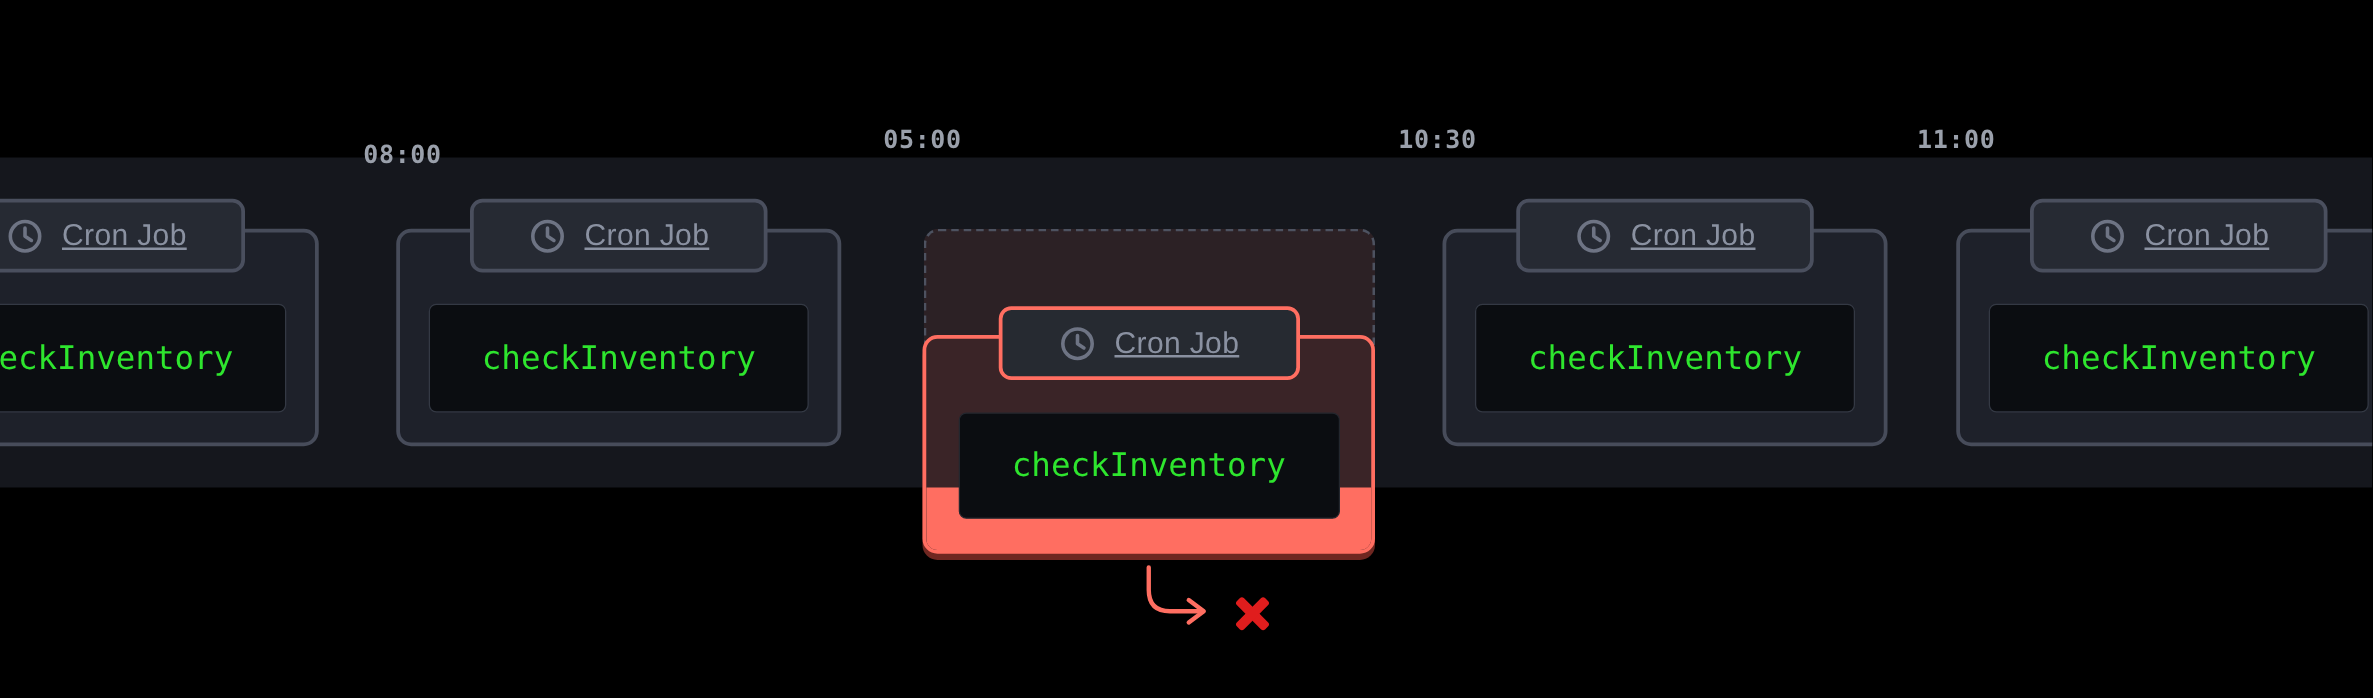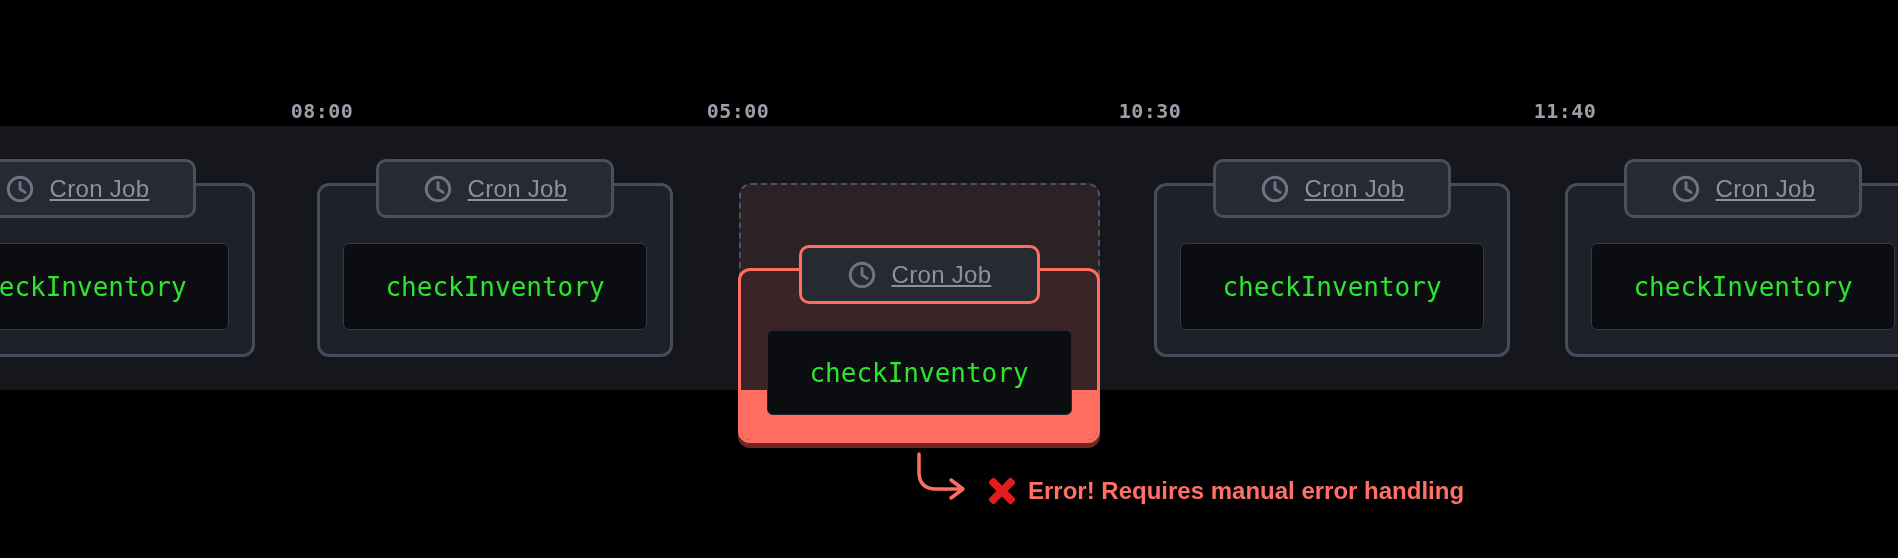--- a/index.html
+++ b/index.html
@@ -103,24 +103,24 @@
   }
 </style>
 </head>
 <body>
 
 <div class="stage">
 
   <div class="band"></div>
 
   <div id="time-labels">
-      <span class="time-label" style="left: 322px;">08:00</span>
+      <span class="time-label" style="left: 322px; margin-top: 12px;">08:00</span>
       <span class="time-label" style="left: 738px;">05:00</span>
       <span class="time-label" style="left: 1150px;">10:30</span>
-      <span class="time-label" style="left: 1565px;">11:40</span>
+      <span class="time-label" style="left: 1565px;">11:00</span>
     </div>
 
   <div id="cards-layer">
       <div class="card-group">
 
     <div class="card-body" style="left: -101px;">
       
     </div>
     <div class="code-box" style="left: -75px;">
       <span class="code-label">checkInventory</span>
@@ -202,16 +202,15 @@
   <svg class="error-arrow-svg" width="1898" height="558" viewBox="0 0 1898 558">
     <path d="M919 454 L919 472 Q919 489 936 489 L961 489" fill="none" stroke="#ff6e61" stroke-width="3.5" stroke-linecap="round" stroke-linejoin="round"></path>
     <path d="M951 480 L963 489 L951 498" fill="none" stroke="#ff6e61" stroke-width="3.5" stroke-linecap="round" stroke-linejoin="round"></path>
   </svg>
 
   <div class="error-row">
     <span class="x-icon">
       <span class="xbar b1"></span>
         <span class="xbar b2"></span>
     </span>
-    <span class="error-text">Error! Requires manual error handling</span>
   </div>
 
 </div>
 
 </body></html>

